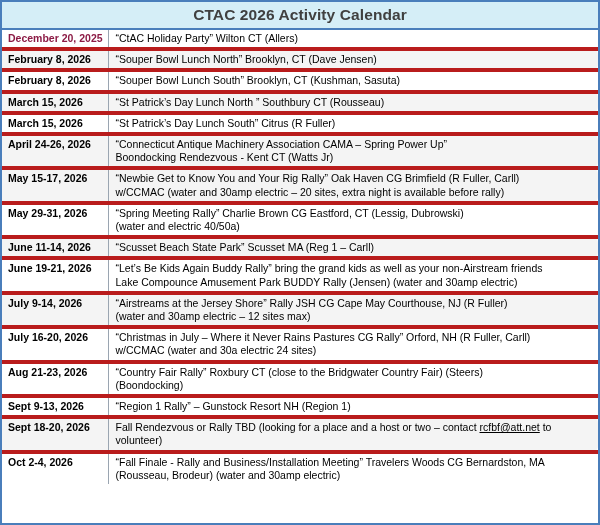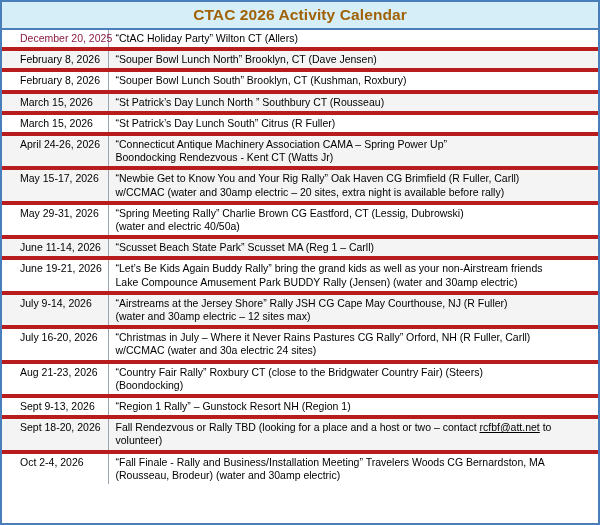--- a/index.html
+++ b/index.html
@@ -28,21 +28,21 @@
   
   #calendar-title {
     box-sizing: border-box;
     height: 28px;
     line-height: 26px;
     background: #d5eef7;
     border-bottom: 2px solid #4a7ebb;
     text-align: center;
     font-size: 15.5px;
     font-weight: bold;
-    color: #a16207;
+    color: #404040;
     letter-spacing: 0.1px;
     white-space: nowrap;
   }
 
   
   #calendar-table {
     width: 100%;
     border-collapse: collapse;
     table-layout: fixed;
   }
@@ -62,23 +62,23 @@
     border-bottom: 1px solid #b9b9b9;
     padding: 2px 0 2px 0;
     vertical-align: top;
     font-size: 10.5px;
     line-height: 13.2px;
     color: #000000;
   }
 
   #calendar-table td.cell-date {
     border-right: 1px solid #9aa5b1;
-    padding-left: 18px;
+    padding-left: 6px;
     padding-right: 4px;
-    font-weight: normal;
+    font-weight: bold;
     white-space: nowrap;
   }
 
   #calendar-table td.cell-date.accent {
     color: #8c1b45;
   }
 
   #calendar-table td.cell-event {
     padding-left: 7px;
     padding-right: 5px;
@@ -124,21 +124,21 @@
         </tr>
         <tr class="stripe">
           <td class="cell-date">February 8, 2026</td>
           <td class="cell-event">
             <span class="event-line">“Souper Bowl Lunch North” Brooklyn, CT (Dave Jensen)</span>
           </td>
         </tr>
         <tr>
           <td class="cell-date">February 8, 2026</td>
           <td class="cell-event">
-            <span class="event-line">“Souper Bowl Lunch South” Brooklyn, CT (Kushman, Roxbury)</span>
+            <span class="event-line">“Souper Bowl Lunch South” Brooklyn, CT (Kushman, Sasuta)</span>
           </td>
         </tr>
         <tr class="stripe">
           <td class="cell-date">March 15, 2026</td>
           <td class="cell-event">
             <span class="event-line">“St Patrick’s Day Lunch North ” Southbury CT (Rousseau)</span>
           </td>
         </tr>
         <tr>
           <td class="cell-date">March 15, 2026</td>

